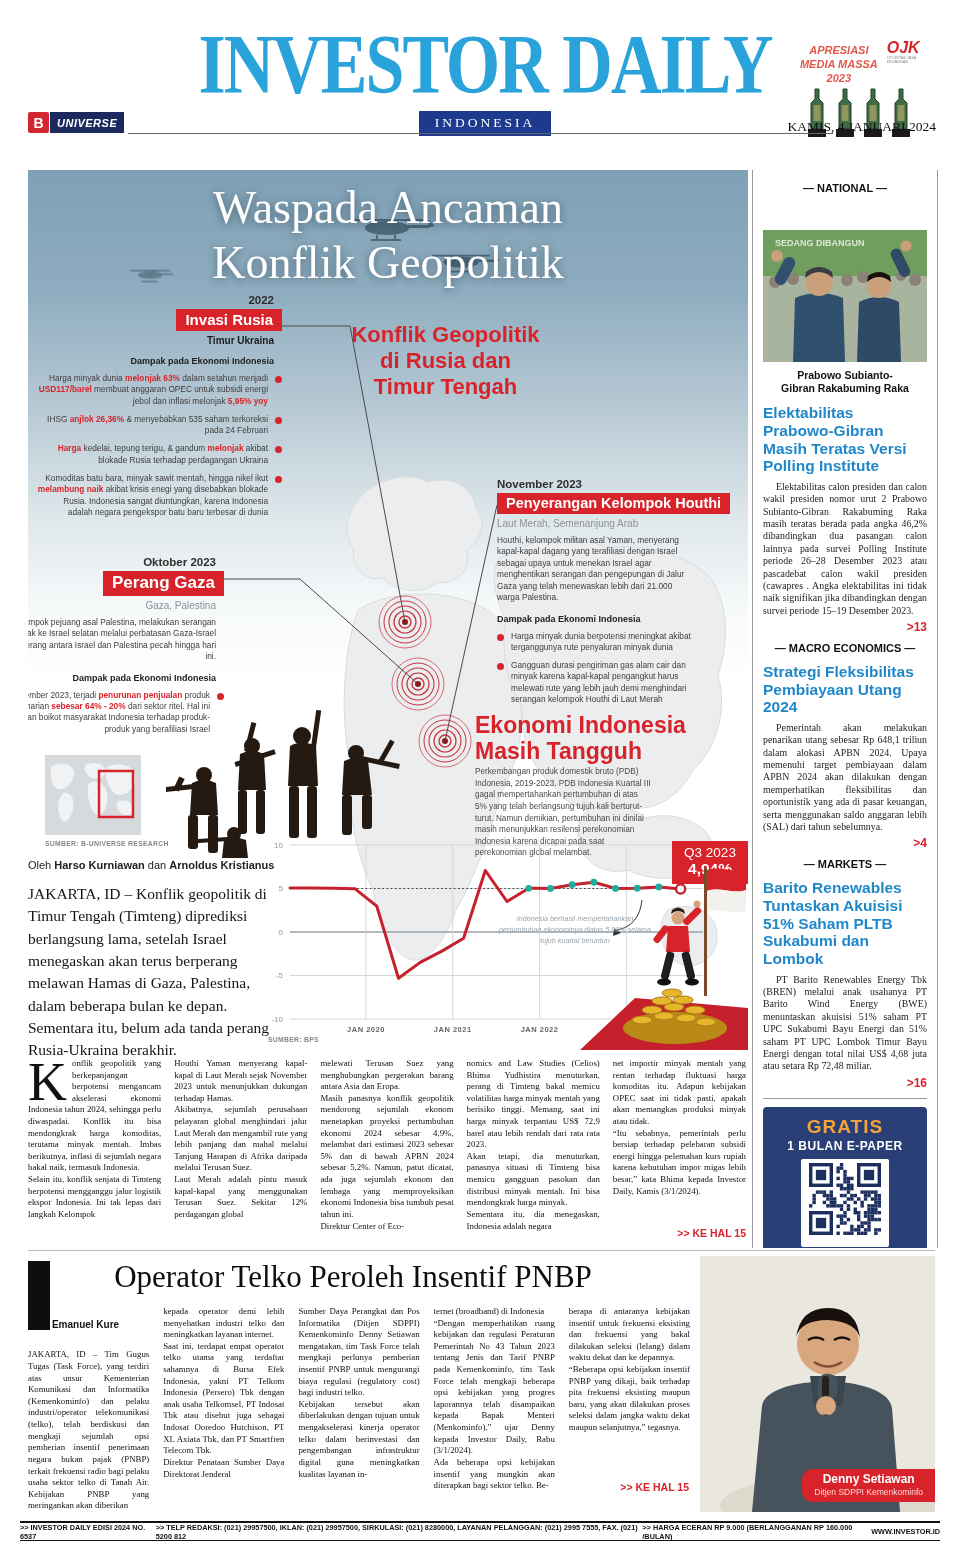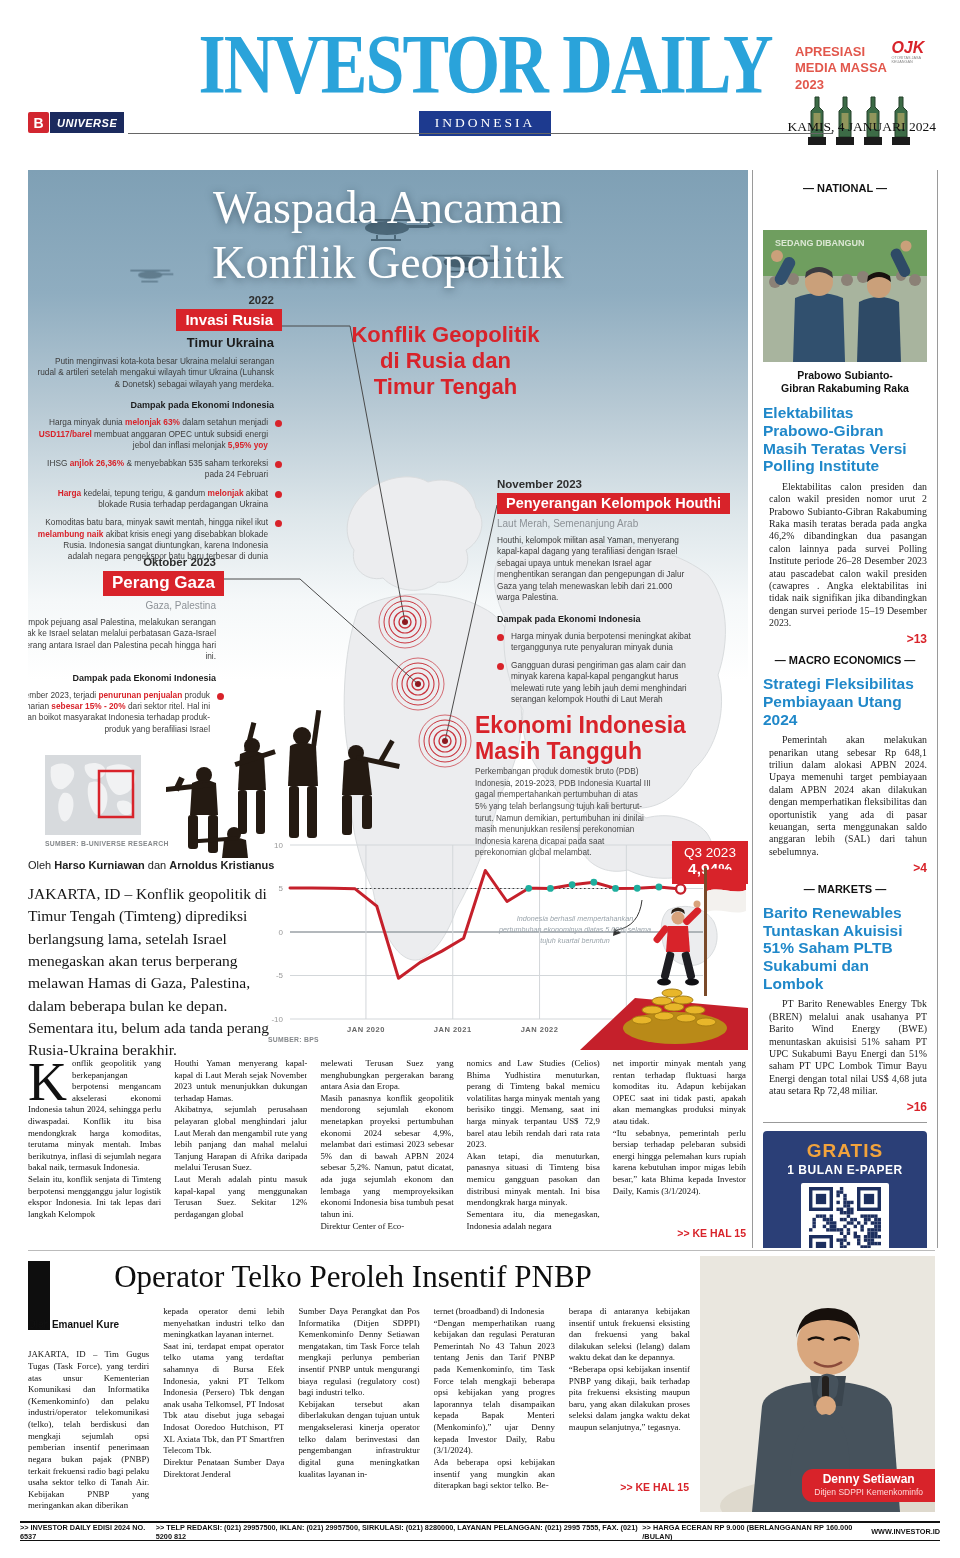--- a/index.html
+++ b/index.html
@@ -15,33 +15,33 @@
            font-family:"Liberation Serif",serif;font-size:13.5px;letter-spacing:3px;padding:4px 0 5px;}
   .bu{left:28px;top:112px;display:flex;align-items:center;}
   .bu-b{width:21px;height:21px;background:#d22630;color:#fff;font-weight:bold;display:flex;align-items:center;
         justify-content:center;font-size:14px;border-radius:2px;}
   .bu-u{height:21px;background:#1b2a5e;color:#fff;font-weight:bold;font-style:italic;display:flex;align-items:center;
         padding:0 7px;font-size:11px;letter-spacing:.5px;margin-left:1px;}
   .date{right:24px;top:119px;font-family:"Liberation Serif",serif;font-size:13.5px;color:#111;}
   .head-rule{left:128px;top:133px;width:705px;border-top:1px solid #666;height:0;}
   .award{right:30px;top:40px;width:135px;}
   .award-top{display:flex;align-items:flex-start;justify-content:flex-end;gap:4px;}
-  .award-txt{text-align:left;color:#e2574c;font-weight:800;font-size:13px;line-height:1.25;padding-top:4px;}
+  .award-txt{text-align:center;color:#e2574c;font-weight:800;font-size:11px;line-height:1.25;padding-top:4px;font-style:italic;}
   .ojk{color:#d8232a;font-weight:800;font-style:italic;font-size:16px;line-height:1;}
   .ojk-sub{font-size:3.8px;color:#888;line-height:1.1;}
 
   
   .ig{left:28px;top:170px;width:720px;height:880px;overflow:hidden;
       background:linear-gradient(180deg,#7fa0b5 0%,#8fadc0 14%,#b7c9d4 27%,#dde6ea 39%,#f5f8f9 49%,#ffffff 58%);}
   .ig-title{left:40px;top:10px;width:640px;text-align:center;font-family:"Liberation Serif",serif;color:#fff;
             font-size:46px;line-height:1.2;text-shadow:0 2px 8px rgba(25,45,60,.55);}
   .ig-sub{left:300px;top:152px;width:235px;color:#d8232a;font-weight:800;font-size:22px;line-height:1.18;text-align:center;}
   .red-label{display:inline-block;background:#d8232a;color:#fff;font-weight:800;padding:2px 9px 3px;}
   .ev-year{font-weight:800;font-size:11.5px;color:#2e2e2e;}
-  .ev-locb{font-weight:800;font-size:13px;color:#1d1d1d;margin-top:4px;}
+  .ev-locb{font-weight:800;font-size:10px;color:#1d1d1d;margin-top:4px;}
   .ev-loc{font-size:10px;color:#8d9297;margin-top:4px;}
   .ev-desc{font-size:8.3px;line-height:1.38;color:#3d3d3d;margin-top:6px;}
   .imp-h{font-weight:800;font-size:9px;color:#1d1d1d;margin-top:10px;}
   .b-row{display:flex;margin-top:7px;}
   .dot{width:7px;height:7px;border-radius:50%;background:#d8232a;flex:none;margin-top:3px;}
   .b-txt{font-size:8.3px;line-height:1.36;color:#3d3d3d;}
   .hl{color:#d8232a;font-weight:bold;}
   .ev-right{text-align:right;}
   .ev-right .dot{margin-left:7px;}
   .ev-left .dot{margin-right:7px;}
@@ -69,21 +69,21 @@
   .kehal{color:#d8232a;font-weight:800;font-size:10.5px;font-family:"Liberation Sans",sans-serif;}
   .kehal-main{left:640px;top:1227px;width:106px;text-align:right;}
 
   
   .sidebar{left:752px;top:170px;width:186px;height:1078px;border-left:1px solid #9a9a9a;border-right:1px solid #9a9a9a;
            padding:4px 10px 0;box-sizing:border-box;overflow:hidden;}
   .sb-label{text-align:center;font-weight:800;font-size:11px;margin:8px 0 7px;color:#111;}
   .sb-photo{width:164px;height:132px;background:#b9c4b0;overflow:hidden;margin-top:36px;}
   .sb-cap{font-weight:800;font-size:10.5px;text-align:center;line-height:1.25;margin-top:7px;}
   .sb-head{color:#2088c9;font-weight:800;font-size:15.5px;line-height:1.14;margin:9px 0 6px;}
-  .sb-body{font-family:"Liberation Serif",serif;font-size:9.9px;line-height:1.25;text-align:justify;color:#1d1d1d;text-indent:13px;margin-left:6px;}
+  .sb-body{font-family:"Liberation Serif",serif;font-size:9.9px;line-height:1.25;text-align:justify;color:#1d1d1d;text-indent:13px;}
   .sb-page{color:#d8232a;font-weight:800;text-align:right;font-size:12px;margin:3px 0 6px;}
   .sb-hr{border-top:1px solid #999;margin:8px 0;}
   .promo{background:#2b3f77;border-radius:4px;padding:9px 0 8px;text-align:center;color:#fff;}
   .promo .g{color:#f2a33c;font-weight:800;font-size:19px;letter-spacing:1px;}
   .promo .l2{font-weight:800;font-size:12px;letter-spacing:.5px;margin-top:1px;}
   .qr-wrap{background:#fff;width:80px;height:80px;margin:6px auto 6px;padding:4px;border-radius:2px;}
   .url-pill{display:inline-block;background:#f2a33c;color:#fff;font-weight:bold;font-size:7.6px;padding:2px 9px;border-radius:8px;}
 
   
   .bot-rule{left:28px;top:1250px;width:907px;border-top:1px solid #bbb;height:0;}
@@ -238,21 +238,20 @@
     <div class="abs ig-sub">
       <div>Konflik Geopolitik</div>
       <div>di Rusia dan</div>
       <div>Timur Tengah</div>
     </div>
 
     <div class="abs ev2022 ev-right">
       <div class="ev-year" style="padding-right:8px;">2022</div>
       <div style="margin-top:3px;"><span class="red-label" style="font-size:15px;">Invasi Rusia</span></div>
       <div class="ev-locb" style="padding-right:8px;">Timur Ukraina</div>
-      <div class="ev-desc" style="padding-right:8px;">Putin menginvasi kota-kota besar Ukraina melalui serangan rudal &amp; artileri setelah mengakui wilayah timur Ukraina (Luhansk &amp; Donetsk) sebagai wilayah yang merdeka.</div>
       <div class="imp-h" style="padding-right:8px;">Dampak pada Ekonomi Indonesia</div>
       <div class="b-row">
           <div class="b-txt" style="flex:1;"><span>Harga minyak dunia </span><span class="hl">melonjak 63%</span><span> dalam setahun menjadi </span><span class="hl">USD117/barel</span><span> membuat anggaran OPEC untuk subsidi energi jebol dan inflasi melonjak </span><span class="hl">5,95% yoy</span></div>
           <div class="dot"></div>
         </div>
       <div class="b-row">
           <div class="b-txt" style="flex:1;"><span>IHSG </span><span class="hl">anjlok 26,36%</span><span> &amp; menyebabkan 535 saham terkoreksi pada 24 Februari</span></div>
           <div class="dot"></div>
         </div>
       <div class="b-row">
@@ -265,21 +264,21 @@
         </div>
     </div>
 
     <div class="abs evgaza ev-right">
       <div class="ev-year" style="padding-right:8px;">Oktober 2023</div>
       <div style="margin-top:3px;"><span class="red-label" style="font-size:17px;">Perang Gaza</span></div>
       <div class="ev-loc" style="padding-right:8px;">Gaza, Palestina</div>
       <div class="ev-desc" style="padding-right:8px;">Hamas, kelompok pejuang asal Palestina, melakukan serangan besar mendadak ke Israel selatan melalui perbatasan Gaza-Israel membuat perang antara Israel dan Palestina pecah hingga hari ini.</div>
       <div class="imp-h" style="padding-right:8px;">Dampak pada Ekonomi Indonesia</div>
       <div class="b-row">
-          <div class="b-txt" style="flex:1;"><span>Pada November 2023, terjadi </span><span class="hl">penurunan penjualan</span><span> produk kebutuhan harian </span><span class="hl">sebesar 15% - 20%</span><span> dari sektor ritel. Hal ini diakibatkan boikot masyarakat Indonesia terhadap produk-produk yang berafiliasi Israel</span></div>
+          <div class="b-txt" style="flex:1;"><span>Pada November 2023, terjadi </span><span class="hl">penurunan penjualan</span><span> produk kebutuhan harian </span><span class="hl">sebesar 64% - 20%</span><span> dari sektor ritel. Hal ini diakibatkan boikot masyarakat Indonesia terhadap produk-produk yang berafiliasi Israel</span></div>
           <div class="dot"></div>
         </div>
     </div>
 
     <div class="abs evhouthi ev-left">
       <div class="ev-year">November 2023</div>
       <div style="margin-top:3px;"><span class="red-label" style="font-size:14.5px;white-space:nowrap;">Penyerangan Kelompok Houthi</span></div>
       <div class="ev-loc">Laut Merah, Semenanjung Arab</div>
       <div class="ev-desc">Houthi, kelompok militan asal Yaman, menyerang kapal-kapal dagang yang terafiliasi dengan Israel sebagai upaya untuk menekan Israel agar menghentikan serangan dan pengepungan di Jalur Gaza yang telah menewaskan lebih dari 21.000 warga Palestina.</div>
       <div class="imp-h">Dampak pada Ekonomi Indonesia</div>

